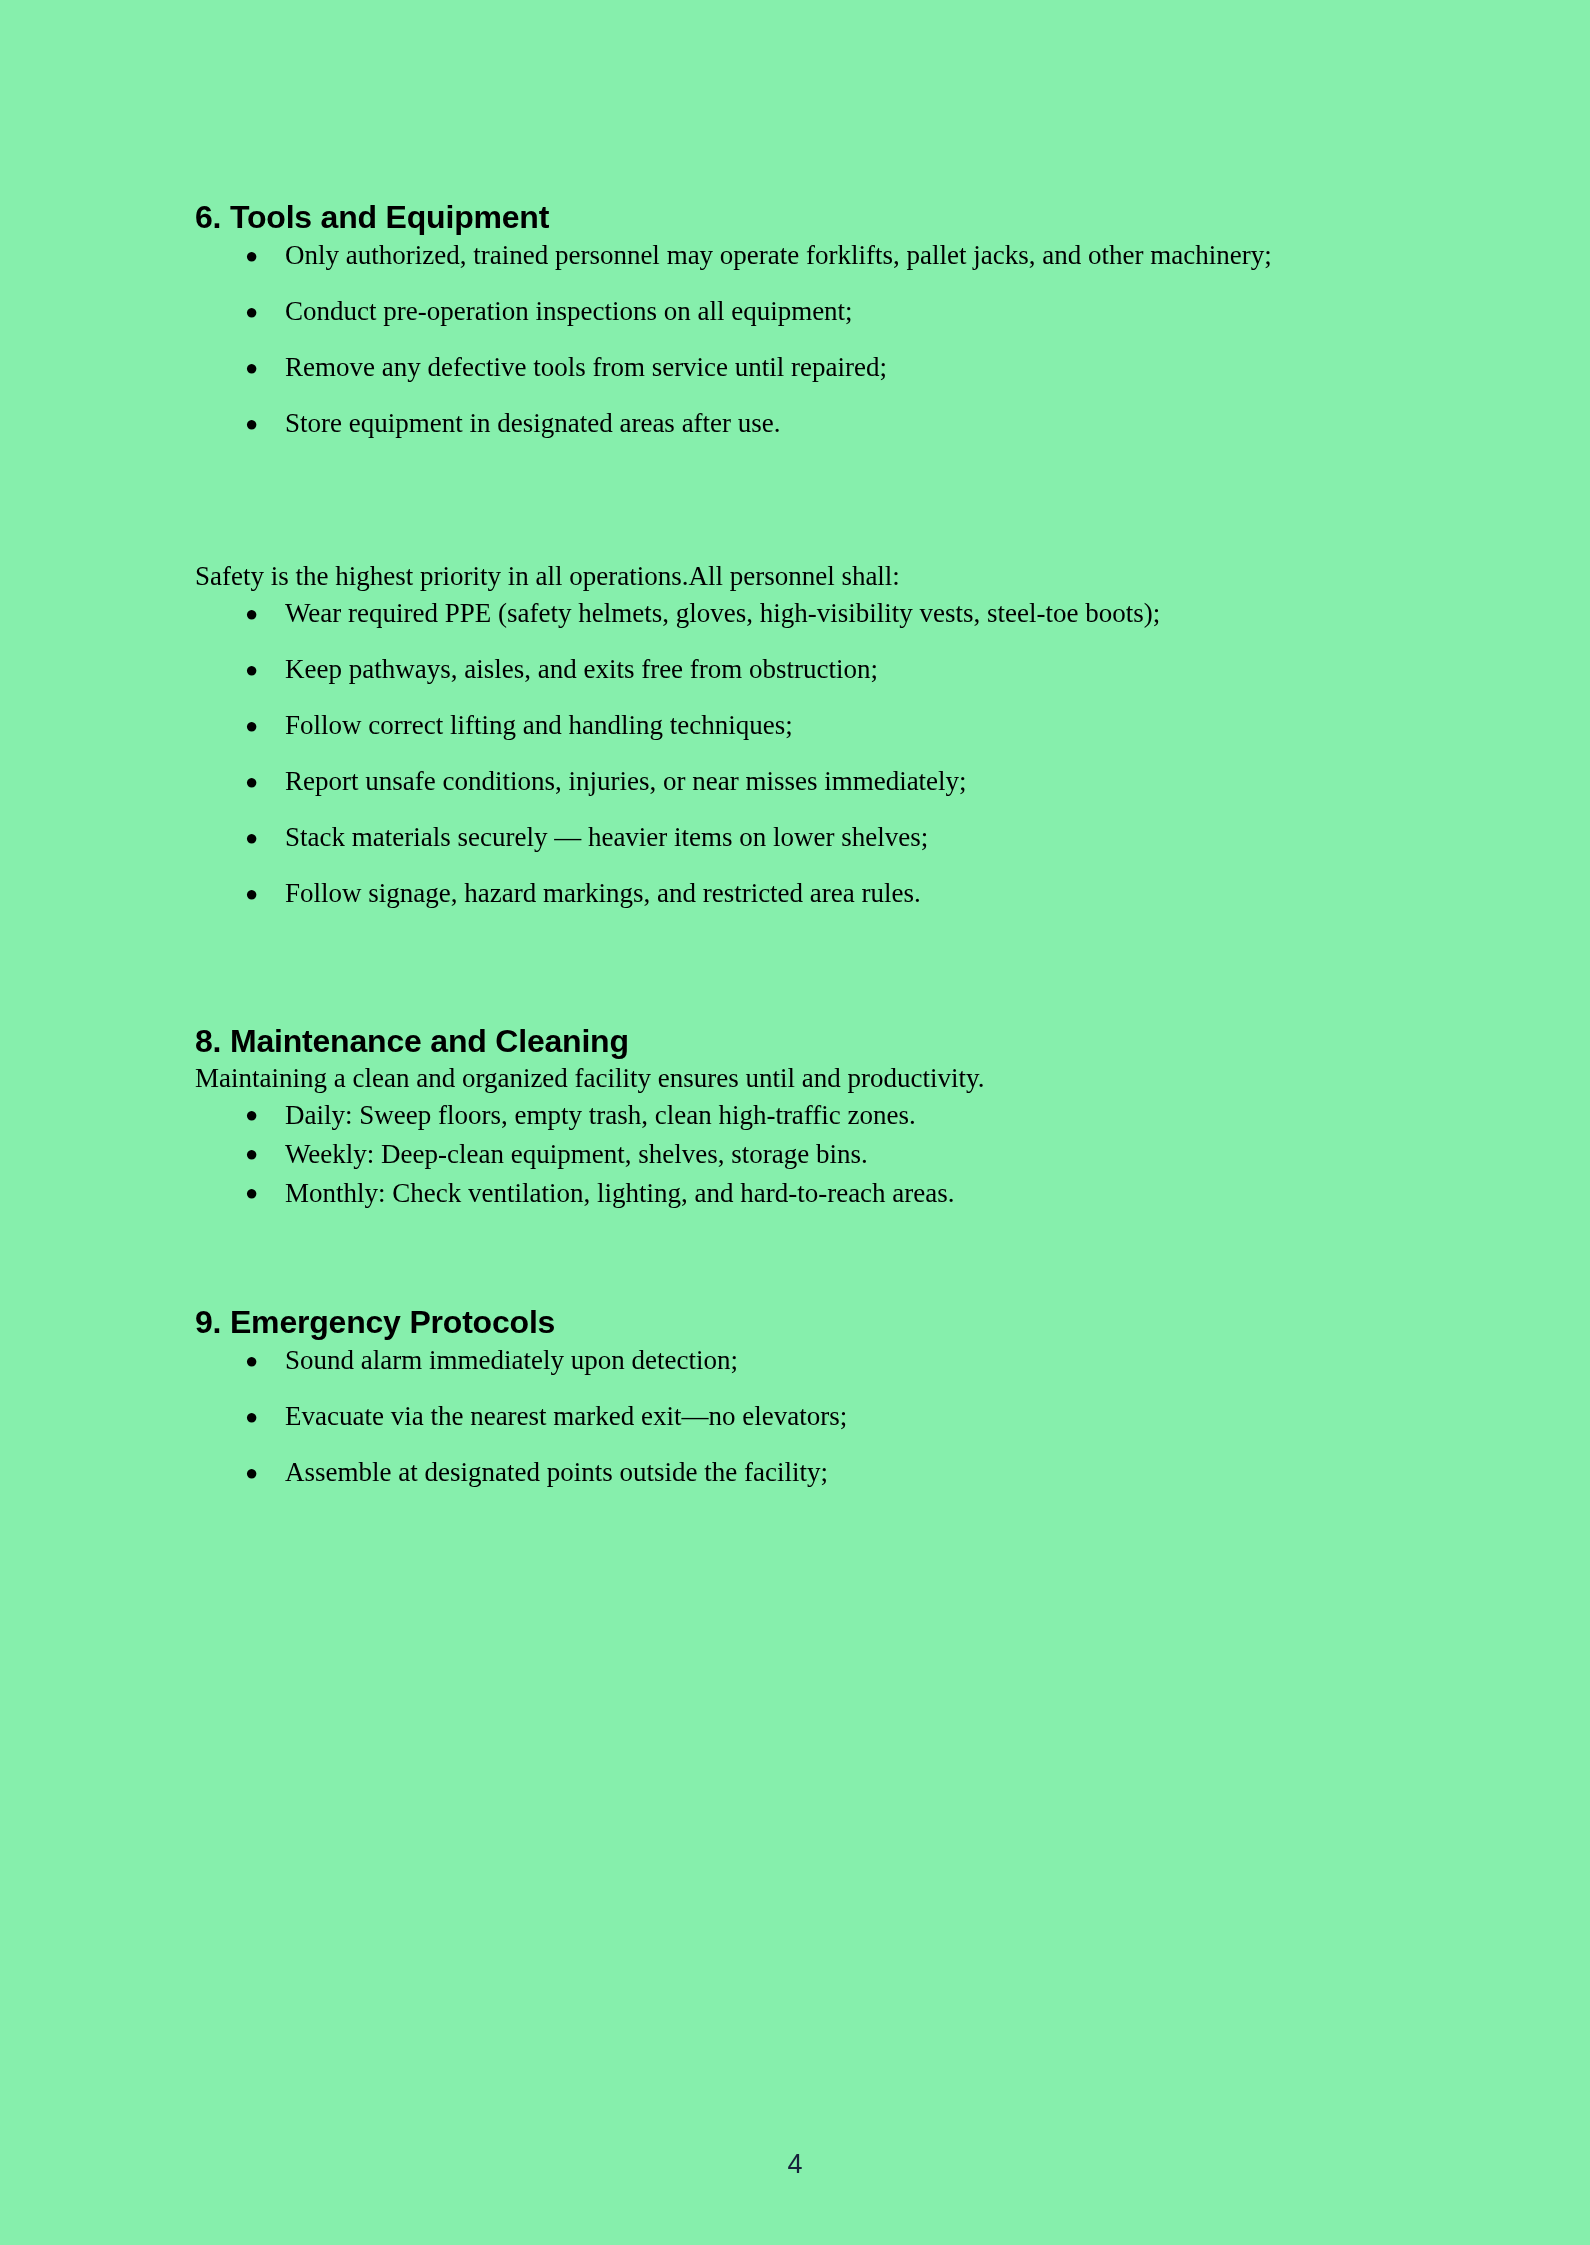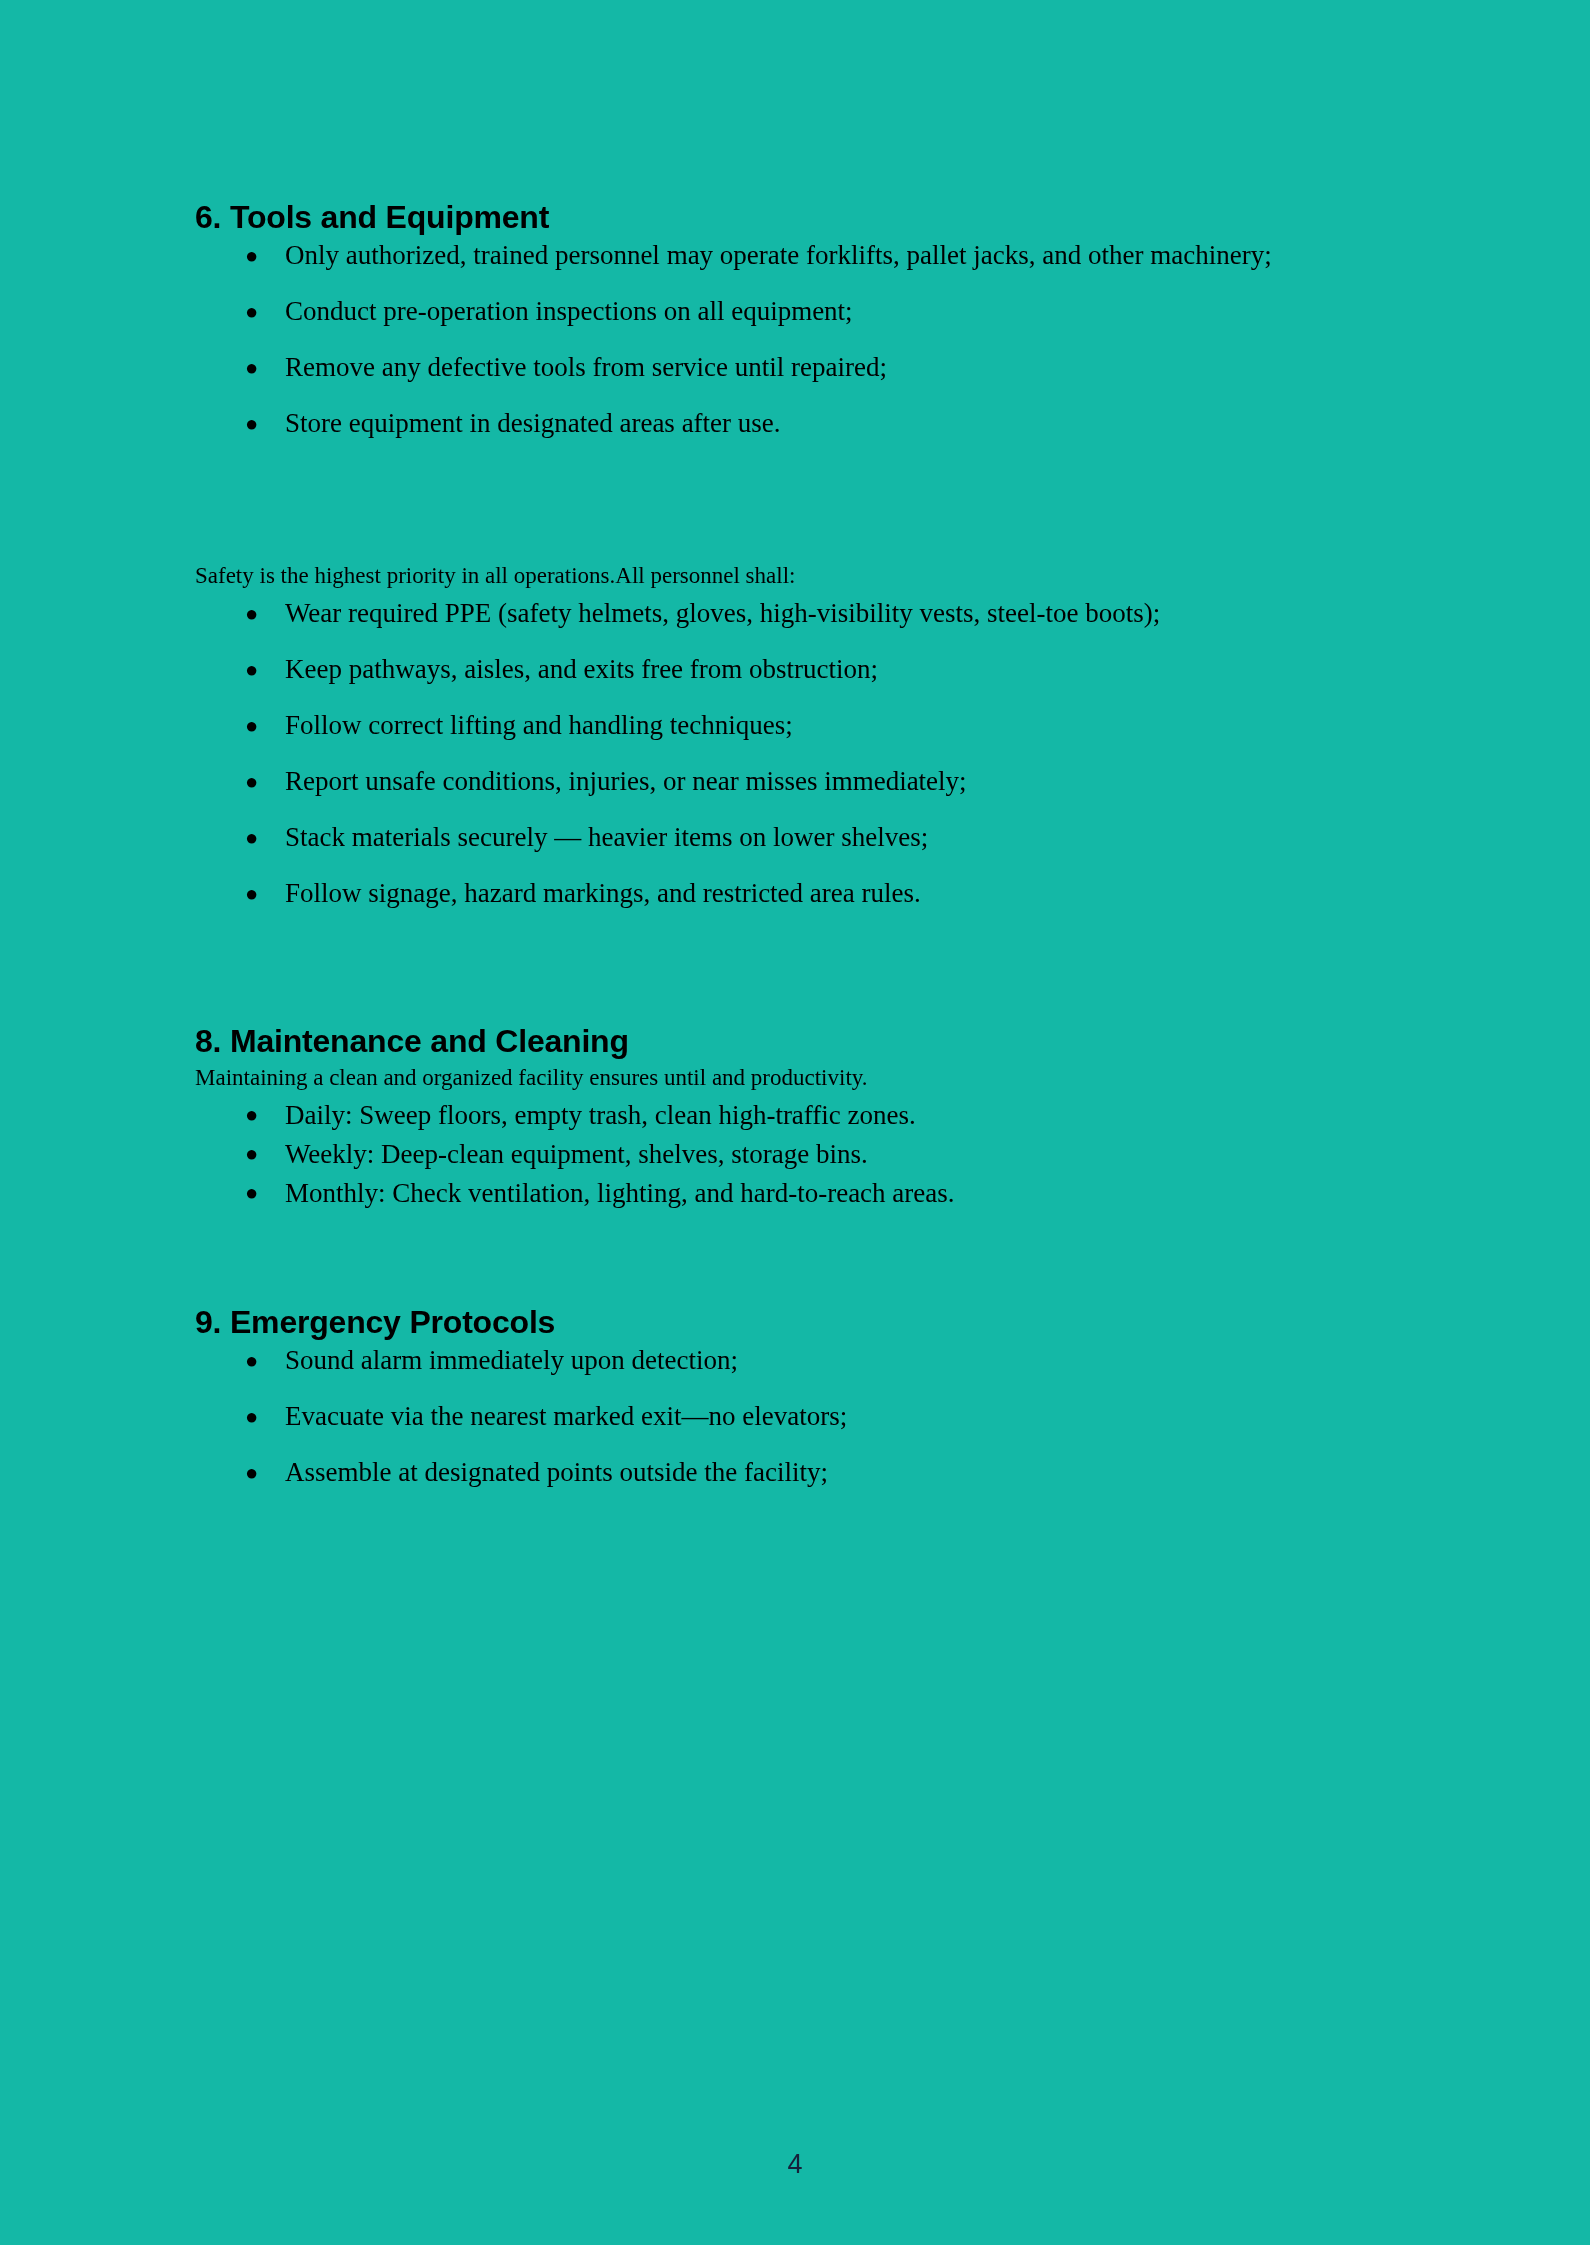--- a/index.html
+++ b/index.html
@@ -15,21 +15,21 @@
     color: #000000;
     overflow: hidden;
   }
 
   .page {
     position: absolute;
     left: 0;
     top: 0;
     width: 1590px;
     height: 2245px;
-    background: #14b8a6;
+    background: #86efac;
   }
 
   .content {
     position: absolute;
     left: 195px;
     top: 198px;
     width: 1180px;
   }
 
   
@@ -49,21 +49,21 @@
     font-weight: bold;
     font-size: 25px;
     line-height: 32px;
     margin: 0;
     color: #000000;
   }
 
   
   p.body-text {
     font-family: "Liberation Serif", "DejaVu Serif", serif;
-    font-size: 23px;
+    font-size: 27px;
     line-height: 36px;
     margin: 0;
     padding: 0;
     color: #000000;
   }
 
   
   ul.bullets {
     list-style: none;
     margin: 0;

